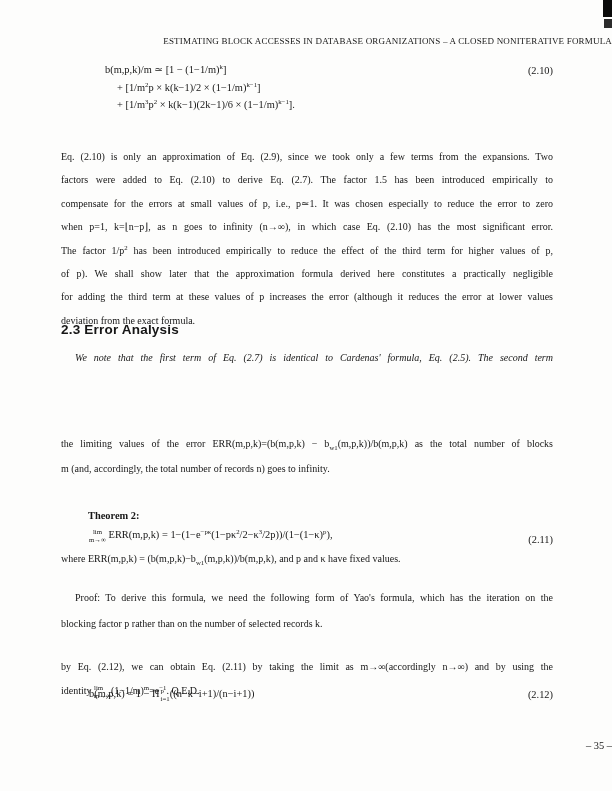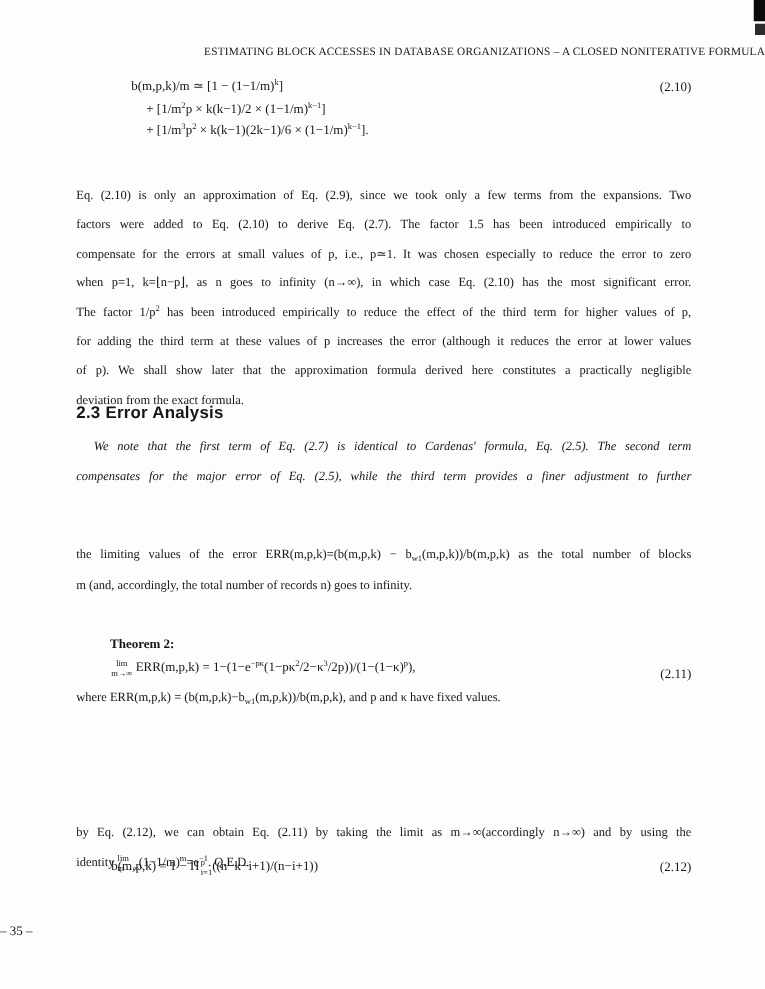--- a/index.html
+++ b/index.html
@@ -43,21 +43,21 @@
   .eq211 .eq-line{line-height:22px;}
   .eq211 .eq-num{top:5px;}
   .where{top:551px;}
   .where .line{line-height:15px;}
   .p4{top:585px;}
   .p4 .line{line-height:25.5px;}
   .eq212{top:637px;}
   .p5{top:655px;}
   .p5 .line{line-height:24px;}
   .pagenum{
-    position:absolute;top:740px;left:0;width:100%;text-align:left;
+    position:absolute;top:740px;left:0;width:100%;text-align:right;
     font-size:10.4px;
   }
   sup{font-size:6.8px;line-height:0;vertical-align:4px;}
   sub{font-size:6.8px;line-height:0;vertical-align:-2.5px;}
   .stack,.supsub{
     display:inline-block;font-size:6.8px;line-height:1.15;vertical-align:-4px;
   }
   .stack{text-align:center;}
   .supsub{text-align:left;padding-left:1px;}
   .srow{display:block;}
@@ -80,50 +80,53 @@
     <div class="eq-line eq-ind2">+ [1/m<sup>2</sup>p × k(k−1)/2 × (1−1/m)<sup>k−1</sup>]</div>
     <div class="eq-line eq-ind2">+ [1/m<sup>3</sup>p<sup>2</sup> × k(k−1)(2k−1)/6 × (1−1/m)<sup>k−1</sup>].</div>
   </div>
 
   <div class="content-block p1">
     <div class="line">Eq. (2.10) is only an approximation of Eq. (2.9), since we took only a few terms from the expansions.  Two</div>
     <div class="line">factors were added to Eq. (2.10) to derive Eq. (2.7).  The factor 1.5 has been introduced empirically to</div>
     <div class="line">compensate for the errors at small values of p, i.e., p≃1.  It was chosen especially to reduce the error to zero</div>
     <div class="line">when p=1, k=⌊n−p⌋, as n goes to infinity (n→∞), in which case Eq. (2.10) has the most significant error.</div>
     <div class="line">The factor 1/p<sup>2</sup> has been introduced empirically to reduce the effect of the third term for higher values of p,</div>
+    <div class="line">of p).  We shall show later that the approximation formula derived here constitutes a practically negligible</div>
     <div class="line">for adding the third term at these values of p increases the error (although it reduces the error at lower values</div>
-    <div class="line">of p).  We shall show later that the approximation formula derived here constitutes a practically negligible</div>
     <div class="line last">deviation from the exact formula.</div>
   </div>
 
   <div class="content-block heading">2.3 Error Analysis</div>
 
   <div class="content-block p2">
     <div class="line ind">We note that the first term of Eq. (2.7) is identical to Cardenas' formula, Eq. (2.5).  The second term</div>
-    <div class="line">compensates for the major error of Eq. (2.5), while the third term provides a finer adjustment to further</div>
   </div>
 
   <div class="content-block p3">
     <div class="line">the limiting values of the error ERR(m,p,k)=(b(m,p,k) − b<sub>w1</sub>(m,p,k))/b(m,p,k) as the total number of blocks</div>
     <div class="line last">m (and, accordingly, the total number of records n) goes to infinity.</div>
   </div>
 
   <div class="content-block theorem-label">Theorem 2:</div>
 
   <div class="content-block eq211">
     <div class="eq-line eq-ind1" style="padding-left:28px;">
       <span><span class="stack"><span class="srow">lim</span><span class="srow">m→∞</span></span> ERR(m,p,k) = 1−(1−e<sup>−pκ</sup>(1−pκ<sup>2</sup>/2−κ<sup>3</sup>/2p))/(1−(1−κ)<sup>p</sup>),</span>
       <span class="eq-num">(2.11)</span>
     </div>
   </div>
 
   <div class="content-block where">
     <div class="line last">where ERR(m,p,k) = (b(m,p,k)−b<sub>w1</sub>(m,p,k))/b(m,p,k), and p and κ have fixed values.</div>
   </div>
 
+  <div class="content-block p4">
+    <div class="line ind">Proof:  To derive this formula, we need the following form of Yao's formula, which has the iteration on the</div>
+    <div class="line last">blocking factor p rather than on the number of selected records k.</div>
+  </div>
 
   <div class="content-block eq212">
     <div class="eq-line" style="padding-left:28px;margin-top:48px;">
       <span>b(m,p,k) = 1 − Π<span class="supsub"><span class="srow">p</span><span class="srow">i=1</span></span>((n−k−i+1)/(n−i+1))</span>
       <span class="eq-num">(2.12)</span>
     </div>
   </div>
 
   <div class="content-block p5">
     <div class="line">by Eq. (2.12), we can obtain Eq. (2.11) by taking the limit as m→∞(accordingly n→∞) and by using the</div>

